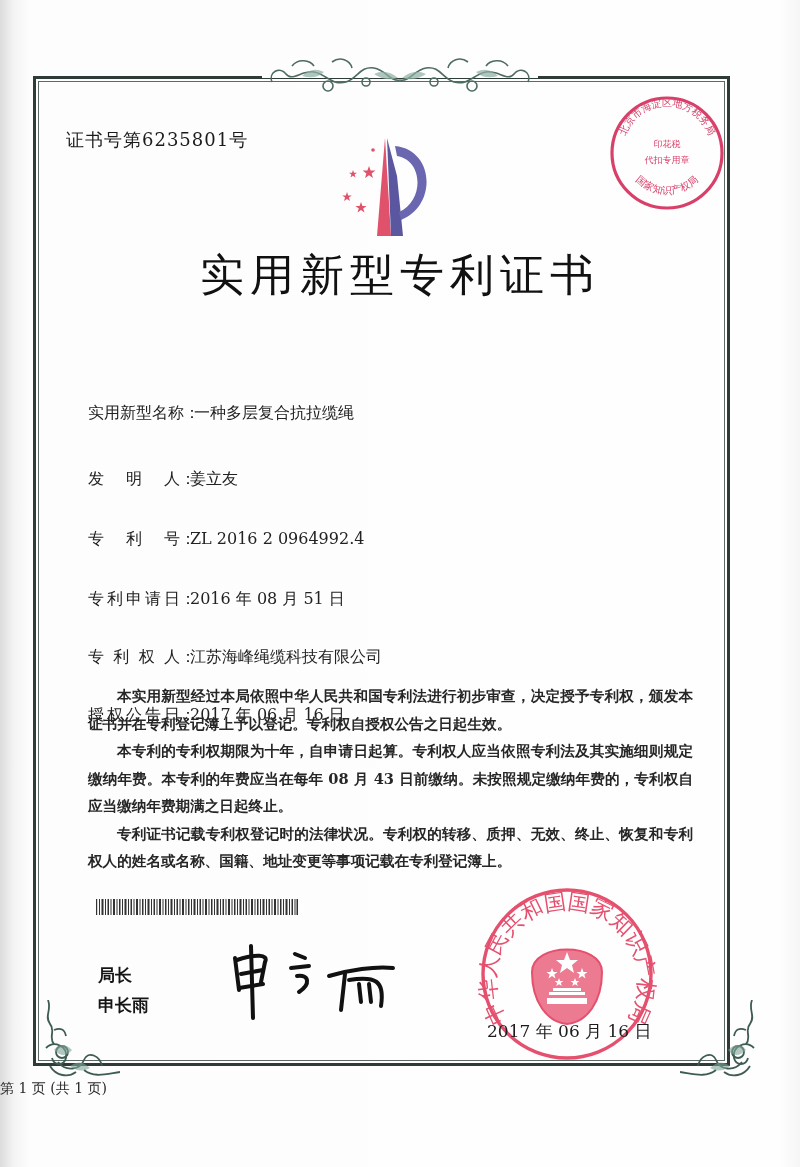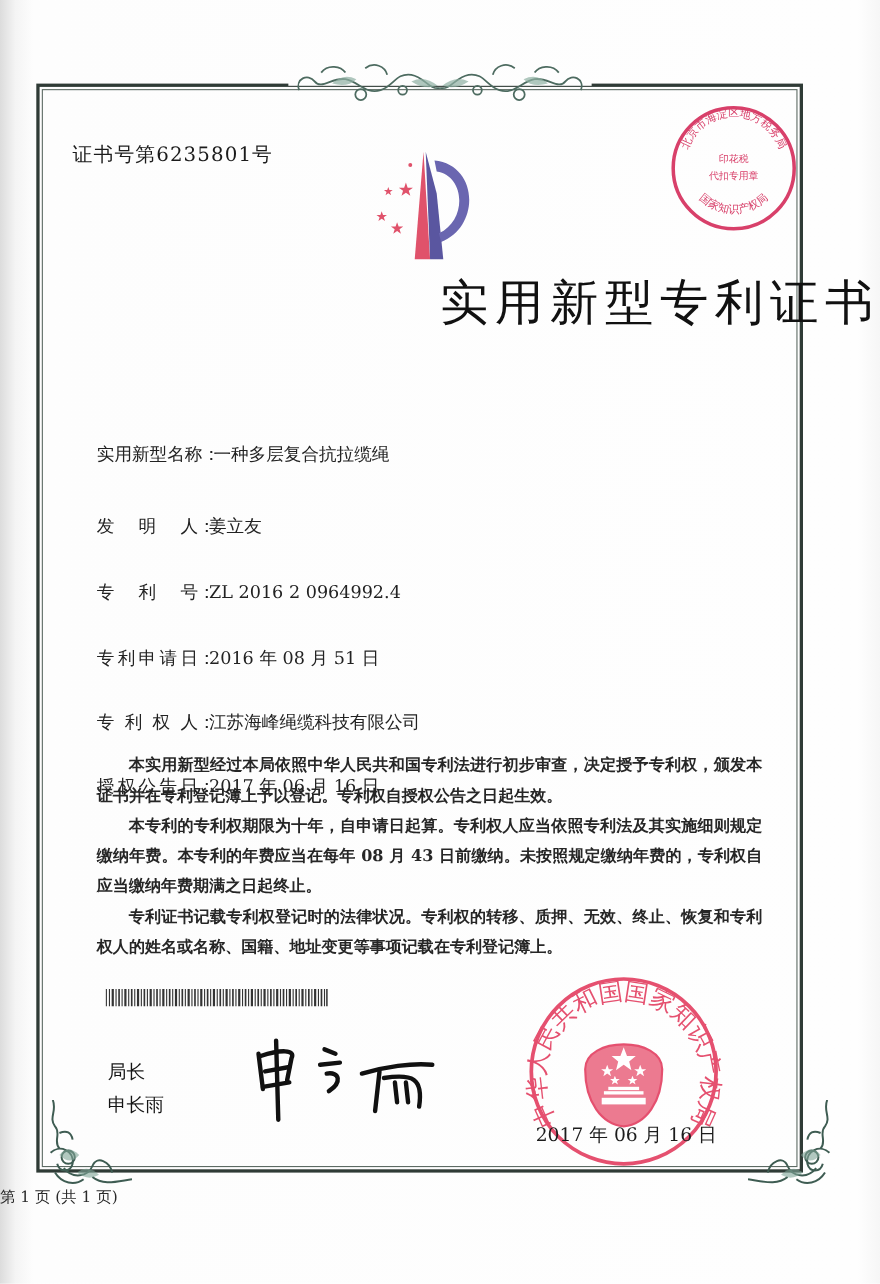--- a/index.html
+++ b/index.html
@@ -20,38 +20,38 @@
     box-sizing: border-box;
   }
   .ornament { position: absolute; }
   .ornament svg { display: block; }
   .cert-no {
     position: absolute; left: 66px; top: 128px; font-size: 18px; letter-spacing: 1px;
   }
   .logo { position: absolute; left: 325px; top: 136px; }
   .stamp-top { position: absolute; left: 607px; top: 93px; }
   .title {
-    position: absolute; left: 0; width: 800px; top: 246px; text-align: right;
+    position: absolute; left: 0; width: 800px; top: 246px; text-align: center;
     font-size: 44px; letter-spacing: 6px; font-weight: normal; color: #111;
   }
   .field {
     position: absolute; left: 88px; font-size: 16px; color: #222; white-space: nowrap; margin-top: 48px;
   }
   .field .lbl { display: inline-block; }
   .field .lbl.spread { width: 92px; display: inline-flex; justify-content: space-between; }
   .field .colon { display: inline-block; width: 10px; }
   .body-text {
     position: absolute; left: 88px; width: 605px; font-size: 14.6px; line-height: 27.5px;
     color: #262626; text-align: justify;
   }
   .body-text p { margin: 0; text-indent: 29px; font-weight: bold; }
   .barcode { position: absolute; left: 96px; top: 899px; width: 202px; height: 16px; }
   .sign-title {
     position: absolute; left: 98px; top: 960px; font-family: "DejaVu Sans", "Liberation Sans", sans-serif;
-    font-size: 17px; line-height: 30px; color: #151515;
+    font-size: 17px; line-height: 30px; color: #151515; font-weight: bold;
   }
   .signature { position: absolute; left: 225px; top: 940px; }
   .stamp-bottom { position: absolute; left: 477px; top: 884px; }
   .stamp-date {
     position: absolute; left: 487px; top: 1020px; font-size: 17px; color: #1c1c1c; white-space: nowrap;
   }
   .page-no {
     position: absolute; left: 0; width: 800px; top: 1080px; text-align: left; font-size: 14px; color: #2a2a2a;
   }
 </style>

